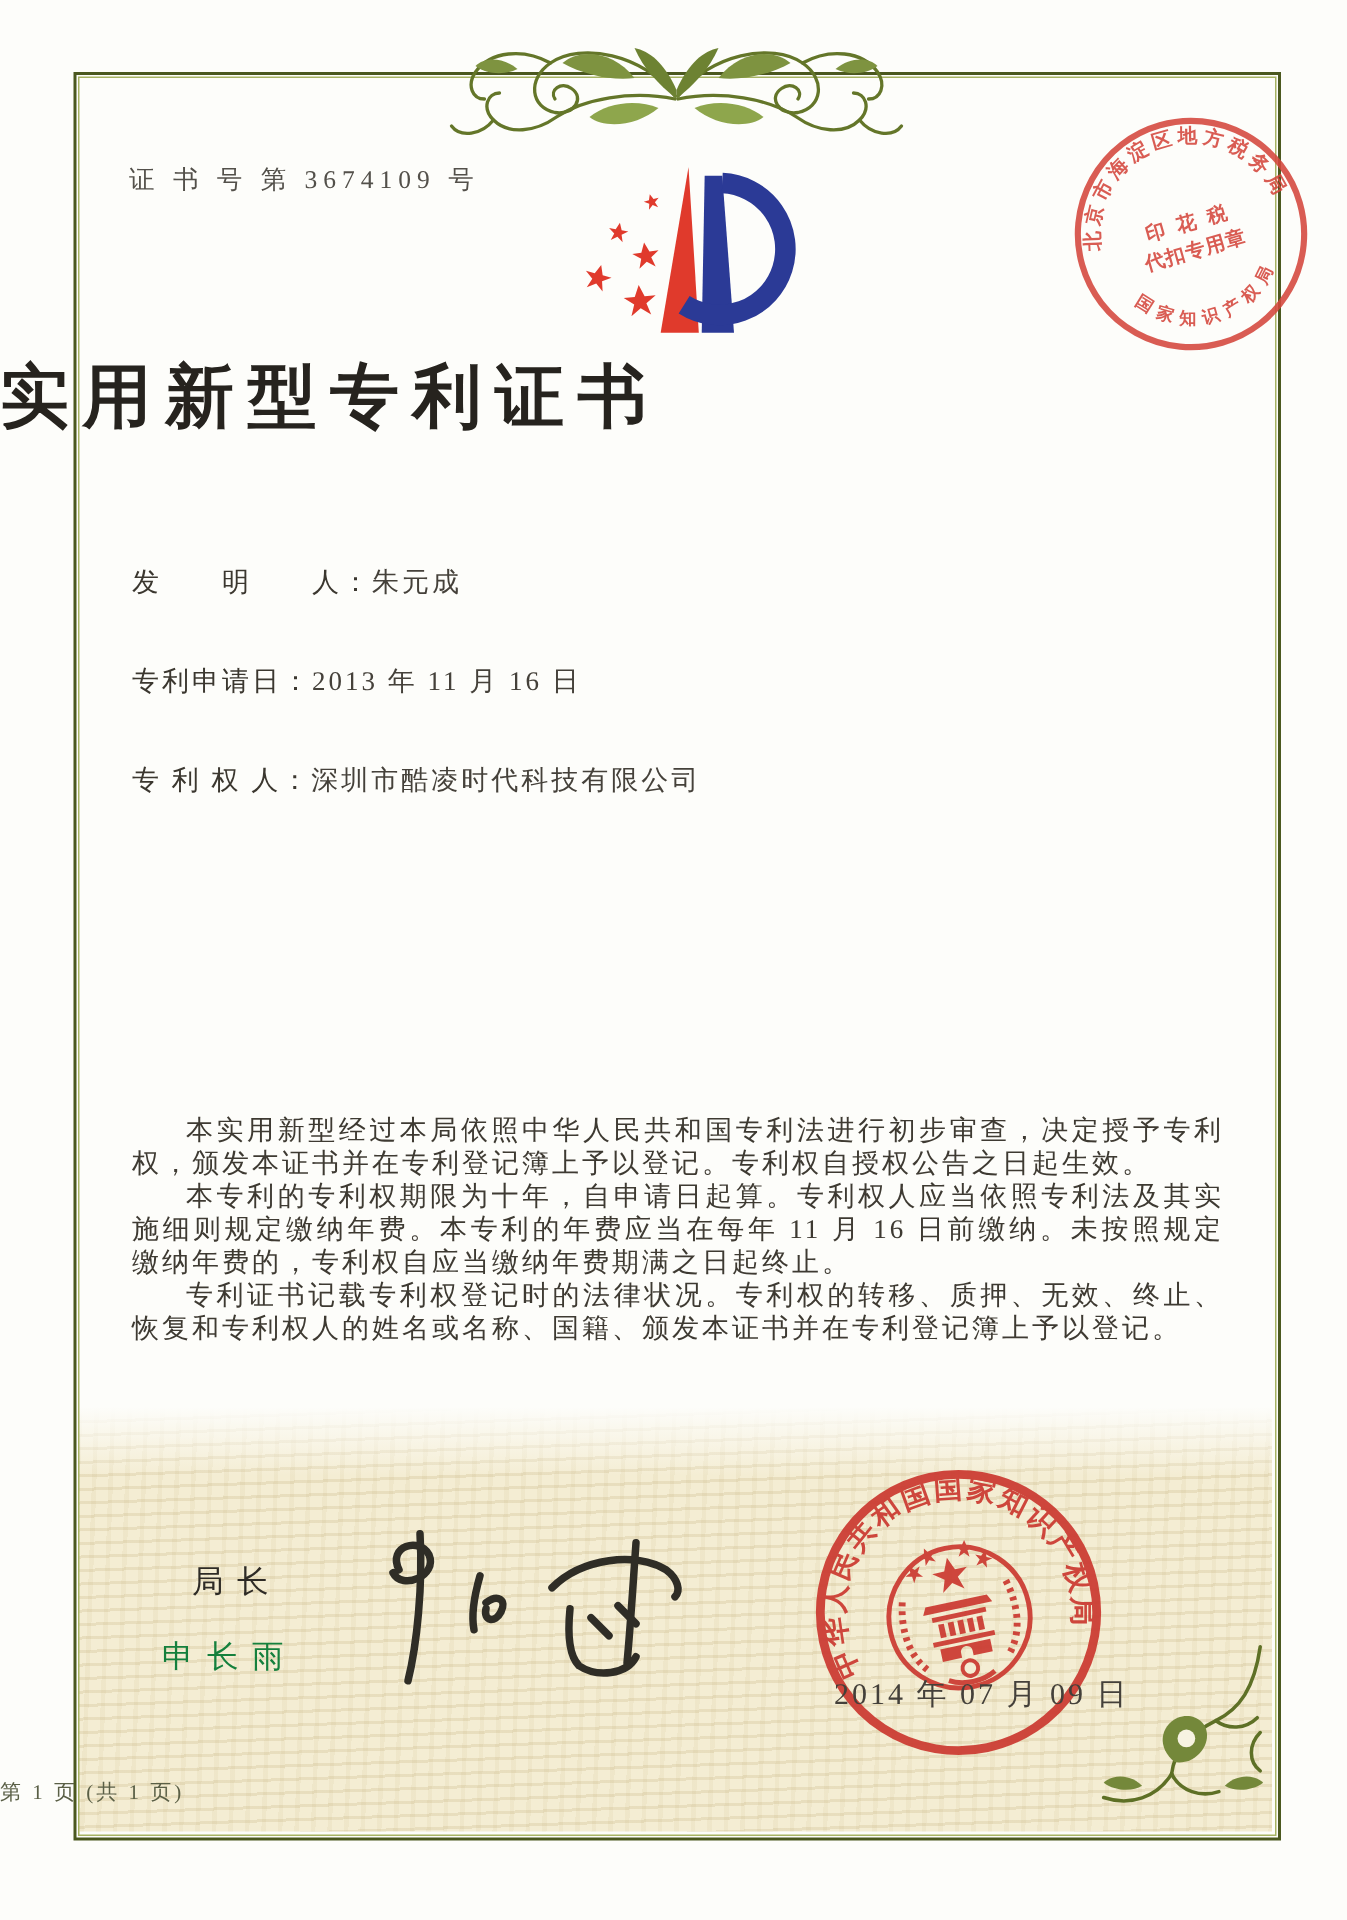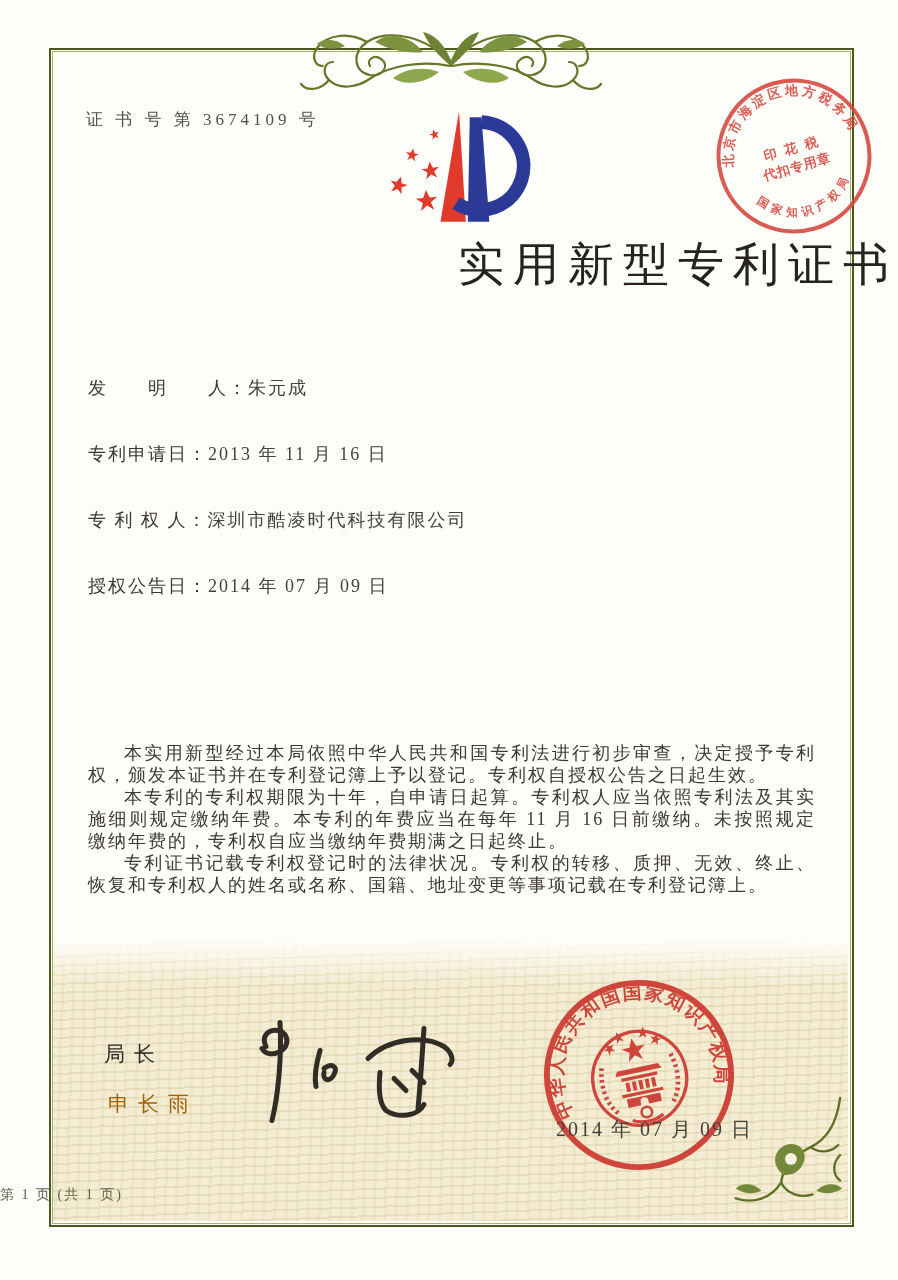--- a/index.html
+++ b/index.html
@@ -32,33 +32,33 @@
     position:absolute; left:86px; top:108px; z-index:2;
     font-size:17px; letter-spacing:4px; color:#53504a;
   }
   .logo { position:absolute; left:372px; top:98px; width:176px; height:140px; z-index:2; }
   .tax-seal {
     position:absolute; left:712px; top:72px; width:164px; height:168px; z-index:3;
     transform:rotate(-16deg);
   }
   .title {
     position:absolute; left:0; right:0; top:234px; z-index:2;
-    text-align:right; font-size:46px; font-weight:normal; letter-spacing:9px; color:#26231e;
+    text-align:left; font-size:46px; font-weight:bold; letter-spacing:9px; color:#26231e;
   }
   .fields { position:absolute; left:88px; top:376px; width:720px; z-index:2; }
   .field-row { line-height:25px; margin-bottom:41px; font-size:18px; letter-spacing:2px; color:#3b372f; }
   .f-label { color:#3b372f; }
   .f-value { color:#45413a; }
   .body-text {
     position:absolute; left:88px; top:742px; width:728px; z-index:2;
     font-size:18px; line-height:22px; letter-spacing:2px; color:#3e3a32; text-align:justify;
   }
   .body-text p { margin:0; text-indent:2em; }
-  .signer-title { position:absolute; left:104px; top:1040px; font-size:21px; letter-spacing:9px; color:#2e2b26; z-index:2; }
-  .signer-name  { position:absolute; left:108px; top:1090px; font-size:21px; letter-spacing:9px; color:#a16207; z-index:2; }
+  .signer-title { position:absolute; left:128px; top:1040px; font-size:21px; letter-spacing:9px; color:#2e2b26; z-index:2; }
+  .signer-name  { position:absolute; left:108px; top:1090px; font-size:21px; letter-spacing:9px; color:#15803d; z-index:2; }
   .signature { position:absolute; left:228px; top:1014px; width:250px; height:115px; z-index:3; }
   .main-seal {
     position:absolute; left:541px; top:977px; width:196px; height:196px; z-index:3;
     transform:rotate(-12deg);
   }
   .issue-date {
     position:absolute; left:556px; top:1116px; z-index:4;
     font-size:20px; letter-spacing:2px; color:#44403a;
   }
   .footer {
@@ -146,29 +146,26 @@
   <div class="fields">
     <div class="field-row">
       <span class="f-label">发　　明　　人：</span><span class="f-value">朱元成</span>
     </div>
     <div class="field-row">
       <span class="f-label">专利申请日：</span><span class="f-value">2013 年 11 月 16 日</span>
     </div>
     <div class="field-row">
       <span class="f-label">专 利 权 人：</span><span class="f-value">深圳市酷凌时代科技有限公司</span>
     </div>
-    <div class="field-row">
-      <span class="f-label">授权公告日：</span><span class="f-value">2014 年 07 月 09 日</span>
-    </div>
   </div>
 
   <div class="body-text">
     <p>本实用新型经过本局依照中华人民共和国专利法进行初步审查，决定授予专利权，颁发本证书并在专利登记簿上予以登记。专利权自授权公告之日起生效。</p>
     <p>本专利的专利权期限为十年，自申请日起算。专利权人应当依照专利法及其实施细则规定缴纳年费。本专利的年费应当在每年 11 月 16 日前缴纳。未按照规定缴纳年费的，专利权自应当缴纳年费期满之日起终止。</p>
-    <p>专利证书记载专利权登记时的法律状况。专利权的转移、质押、无效、终止、恢复和专利权人的姓名或名称、国籍、地址变更等事项记载在专利登记簿上。</p>
+    <p>专利证书记载专利权登记时的法律状况。专利权的转移、质押、无效、终止、恢复和专利权人的姓名或名称、国籍、颁发本证书并在专利登记簿上予以登记。</p>
   </div>
 
   <div class="signer-title">局长</div>
   <div class="signer-name">申长雨</div>
 
   <svg class="signature" viewBox="0 0 250 110">
     <g stroke="#2f2d26" stroke-width="5" fill="none" stroke-linecap="round" stroke-linejoin="round">
       <path d="M38,30 C30,14 52,8 58,20 C64,34 40,44 34,32"></path>
       <path d="M52,6 C54,40 50,80 44,104"></path>
       <path d="M92,34 C88,48 86,60 88,70"></path>

